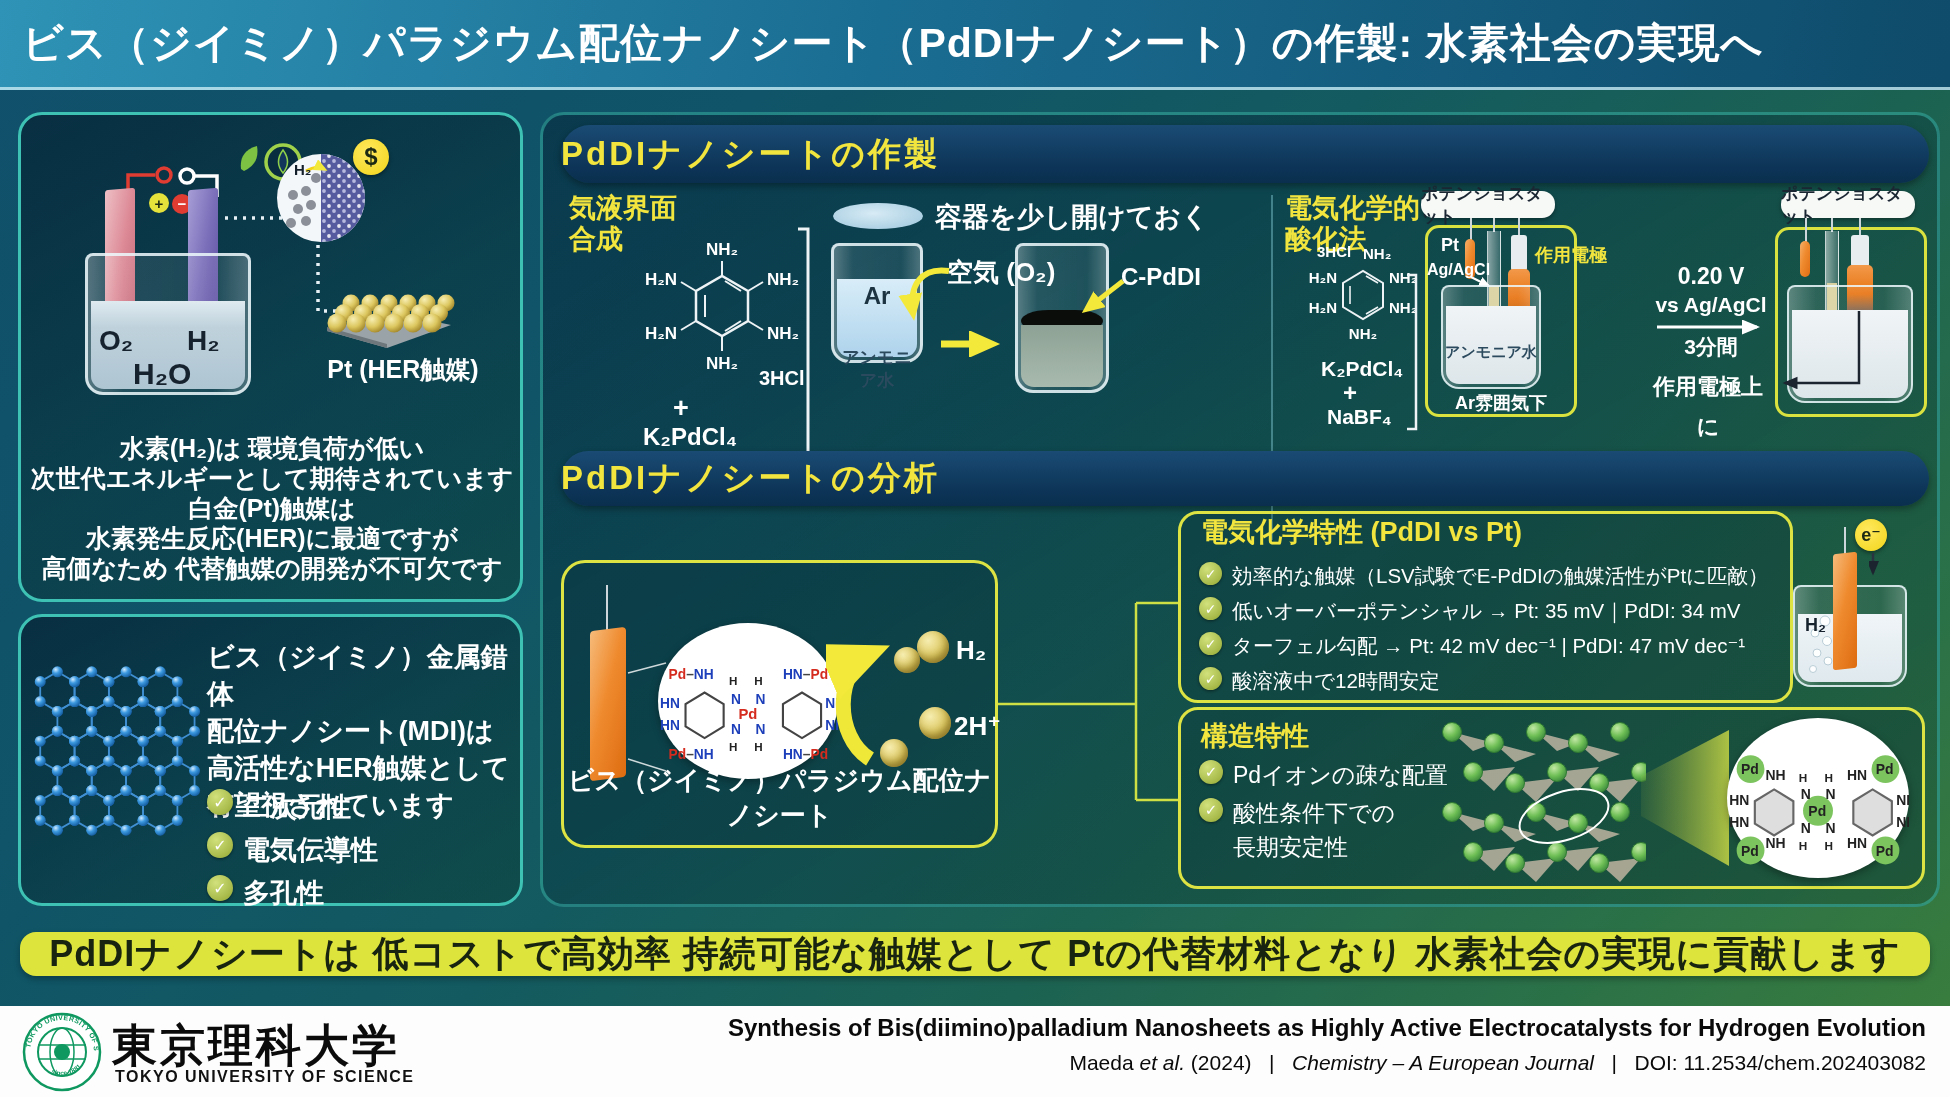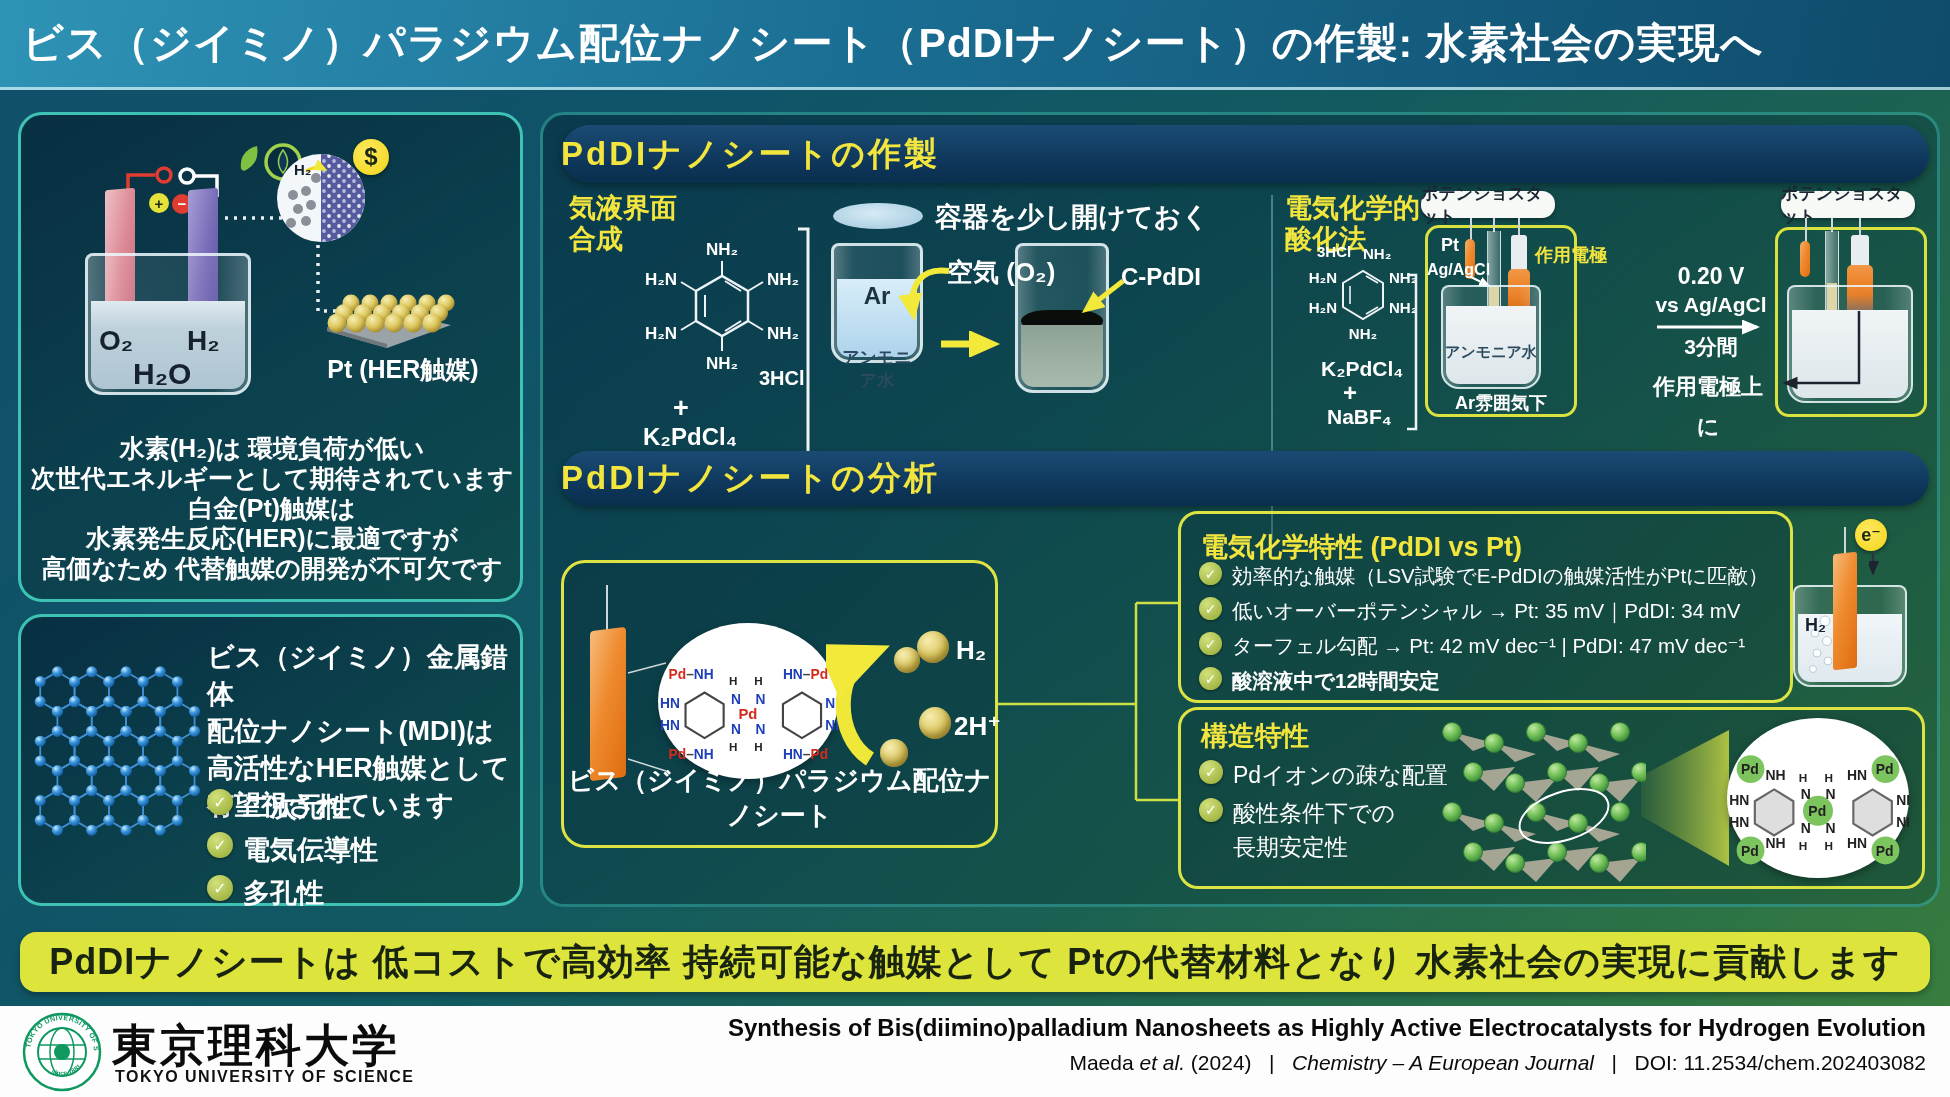--- a/index.html
+++ b/index.html
@@ -40,21 +40,21 @@
 .abox{position:absolute;border:3px solid #dce342;border-radius:20px;background:rgba(8,42,52,.25)}
 .gold{position:absolute;border-radius:50%;background:radial-gradient(circle at 35% 30%,#f6edb0,#dcc75f 55%,#a98e2e);
  box-shadow:inset -3px -5px 7px rgba(90,70,10,.45)}
 .coin{position:absolute;border-radius:50%;background:radial-gradient(circle at 40% 35%,#ffe95e,#f2d419);display:flex;align-items:center;justify-content:center;
  color:#1c2a14;font-weight:bold;box-shadow:0 2px 4px rgba(0,0,0,.4)}
 .tube{position:absolute;border:1.5px solid rgba(255,255,255,.7);border-top:none;border-radius:0 0 8px 8px;
  background:linear-gradient(90deg,rgba(255,255,255,.5),rgba(215,228,234,.2))}
 .tube .tl{position:absolute;left:1px;right:1px;bottom:1px;height:52%;background:#d9d2a0;border-radius:0 0 7px 7px}
 .stem{position:absolute;background:#cdd6da}
 
-.banner{position:absolute;left:20px;top:932px;width:1910px;height:60px;background:#dde43c;border-radius:16px;
+.banner{position:absolute;left:20px;top:932px;width:1910px;height:44px;background:#dde43c;border-radius:16px;
  display:flex;align-items:center;justify-content:center;box-shadow:0 3px 6px rgba(0,0,0,.3)}
 .banner div{color:#18240f;font-size:36px;font-weight:bold;letter-spacing:1px;white-space:nowrap}
 .footer{position:absolute;left:0;top:1006px;width:1950px;height:91px;background:#fdfdfd}
 .f-jp{position:absolute;left:112px;top:10px;font-size:45px;font-weight:bold;color:#0b0b0b;letter-spacing:3px}
 .f-en{position:absolute;left:115px;top:62px;font-size:16px;font-weight:bold;color:#111;letter-spacing:1.5px}
 .f-cite{position:absolute;right:24px;top:8px;text-align:right;color:#0a0a0a}
 .f-cite .l1{font-size:24px;font-weight:bold}
 .f-cite .l2{font-size:21px;margin-top:9px}
 .small-note{font-size:17px;color:#2b4a5e;font-weight:bold}
 </style>
@@ -546,36 +546,36 @@
     </div>
 
     <svg class="abs" style="left:452px;top:470px" width="192" height="222">
       <polyline points="3,119 141,119" fill="none" stroke="#cfe045" stroke-width="2.5"></polyline>
       <polyline points="141,18 141,215" fill="none" stroke="#cfe045" stroke-width="2.5"></polyline>
       <polyline points="141,18 186,18" fill="none" stroke="#cfe045" stroke-width="2.5"></polyline>
       <polyline points="141,215 186,215" fill="none" stroke="#cfe045" stroke-width="2.5"></polyline>
     </svg>
 
     <div class="abox" style="left:635px;top:396px;width:615px;height:192px">
-      <div class="abs yl b" style="left:20px;top:15px;font-size:27px">電気化学特性 (PdDI vs Pt)</div>
+      <div class="abs yl b" style="left:20px;top:0;font-size:27px">電気化学特性 (PdDI vs Pt)</div>
       <div class="ckrow" style="left:18px;top:48px">
         <span class="ck" style="width:23px;height:23px;font-size:14px">✓</span>
         <span class="t" style="font-size:20.5px;font-weight:normal">効率的な触媒（LSV試験でE-PdDIの触媒活性がPtに匹敵）</span>
       </div>
       <div class="ckrow" style="left:18px;top:83px">
         <span class="ck" style="width:23px;height:23px;font-size:14px">✓</span>
         <span class="t" style="font-size:20.5px;font-weight:normal">低いオーバーポテンシャル → Pt: 35 mV｜PdDI: 34 mV</span>
       </div>
       <div class="ckrow" style="left:18px;top:118px">
         <span class="ck" style="width:23px;height:23px;font-size:14px">✓</span>
         <span class="t" style="font-size:20.5px;font-weight:normal">ターフェル勾配 → Pt: 42 mV dec⁻¹ | PdDI: 47 mV dec⁻¹</span>
       </div>
       <div class="ckrow" style="left:18px;top:153px">
         <span class="ck" style="width:23px;height:23px;font-size:14px">✓</span>
-        <span class="t" style="font-size:20.5px;font-weight:bold">酸溶液中で12時間安定</span>
+        <span class="t" style="font-size:20.5px;font-weight:normal">酸溶液中で12時間安定</span>
       </div>
     </div>
 
     <div class="coin" style="left:1312px;top:404px;width:32px;height:32px;font-size:18px">e⁻</div>
     <svg class="abs" style="left:1326px;top:438px" width="10" height="28">
       <line x1="4" y1="0" x2="4" y2="20" stroke="#2a3440" stroke-width="2.5" marker-end="url(#ahD)"></line>
     </svg>
     <div class="stem" style="left:1301px;top:412px;width:2px;height:28px"></div>
     <div class="bk" style="left:1250px;top:470px;width:114px;height:102px;border-width:2.5px">
       <div class="lq" style="height:68px;background:linear-gradient(180deg,#f0f5f8,#dfe9ee)"></div>

